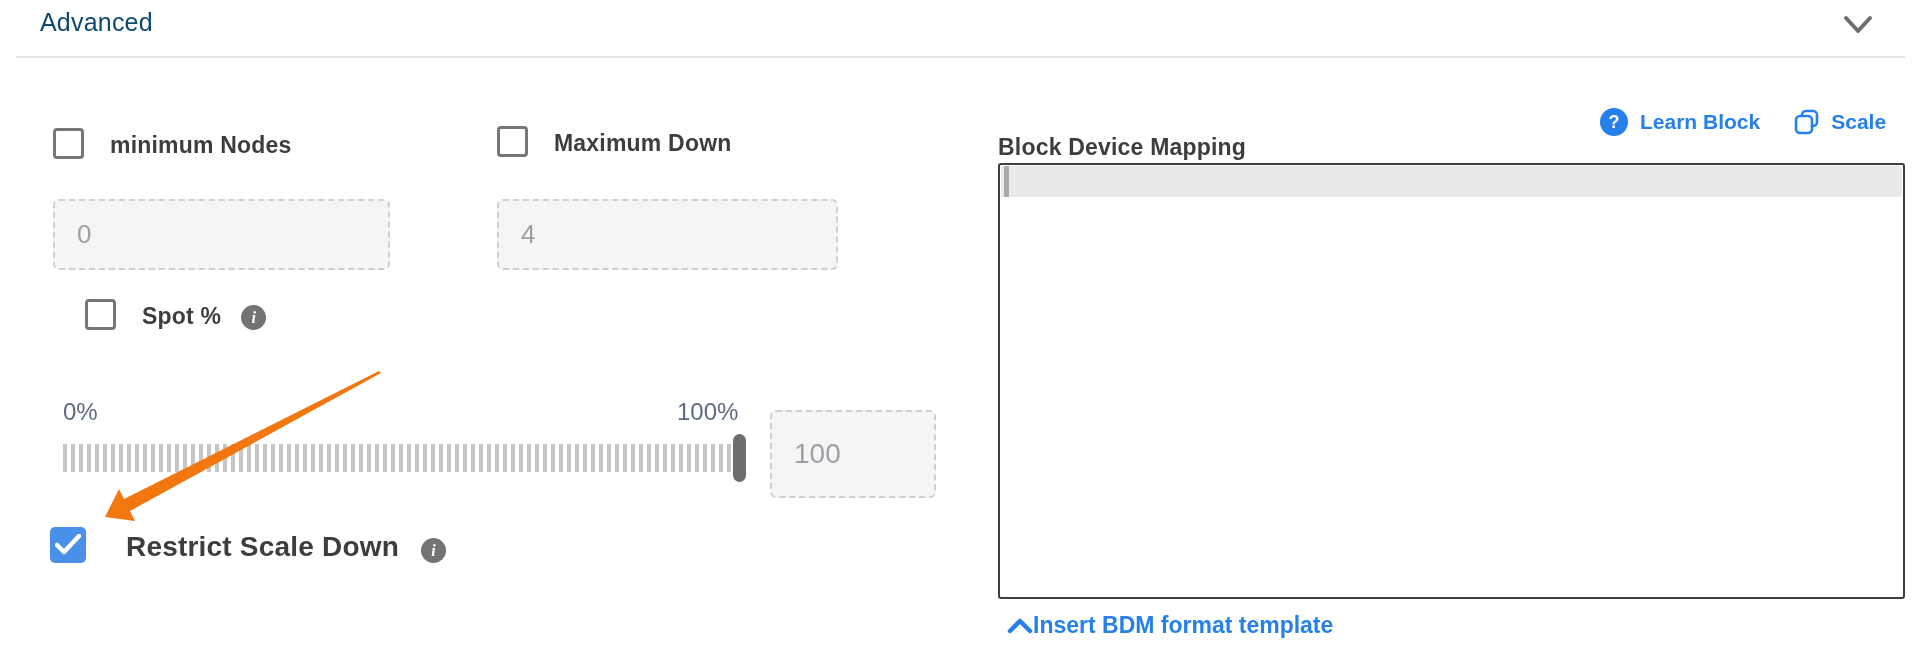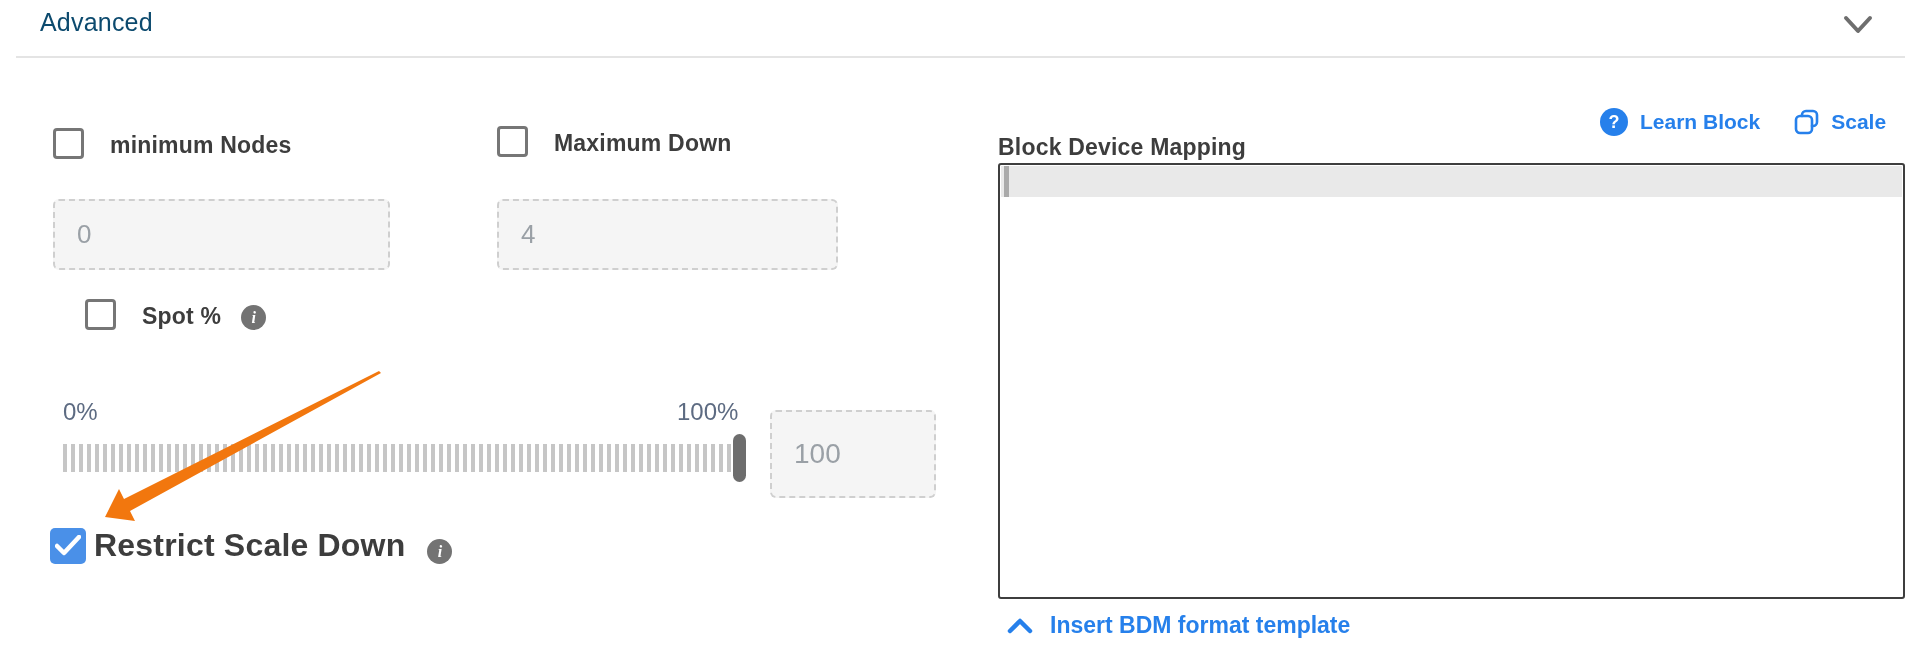--- a/index.html
+++ b/index.html
@@ -44,21 +44,21 @@
   .panel-actions { left:1600px; top:108px; display:flex; align-items:center; gap:34px; }
   .link-btn { display:flex; align-items:center; gap:12px; color:#2680eb; font-size:21px;
     font-weight:600; cursor:pointer; white-space:nowrap; }
   .q-icon { width:28px; height:28px; border-radius:50%; background:#2680eb; color:#fff;
     display:inline-flex; align-items:center; justify-content:center;
     font-size:18px; font-weight:bold; flex:0 0 auto; }
   .editor { left:998px; top:163px; width:907px; height:436px; background:#fff;
     border:2px solid #3e3e3e; border-radius:3px; cursor:text; }
   .editor-activeline { position:absolute; left:1px; top:1px; width:901px; height:31px; background:#e9e9e9; }
   .editor-cursor { position:absolute; left:4px; top:1px; width:5px; height:31px; background:#aaaaaa; }
-  .insert-link { left:1007px; top:612px; display:flex; align-items:center; gap:17px;
+  .insert-link { left:1007px; top:612px; display:flex; align-items:center; 
     color:#2680eb; font-size:23px; font-weight:600; cursor:pointer; }
 
   .arrow-annotation { left:50px; top:360px; width:340px; height:175px; pointer-events:none; }
 </style>
 </head>
 <body>
 
 <div class="abs section-title">Advanced</div>
 <div class="abs collapse-chevron">
   <svg width="32" height="26" viewBox="0 0 32 26">
@@ -90,21 +90,21 @@
 <div class="abs slider-ticks"></div>
 <div class="abs slider-handle"></div>
 <input class="abs dash-input" style="left: 770px; top: 410px; width: 166px; height: 88px; font-size: 28px;" disabled="" placeholder="100">
 
 <div class="abs check-row" style="left:50px; top:527px;">
   <div class="checkbox checked">
     <svg width="26" height="22" viewBox="0 0 26 22">
       <polyline points="2,11 9,18 24,2" fill="none" stroke="#ffffff" stroke-width="4.5" stroke-linecap="round" stroke-linejoin="round"></polyline>
     </svg>
   </div>
-  <span class="check-label" style="margin-left:8px; font-size:32px;">Restrict Scale Down</span>
+  <span class="check-label" style="margin-left:40px; font-size:28px;">Restrict Scale Down</span>
   <span class="info-icon" style="margin-left:22px;">i</span>
 </div>
 
 <svg class="abs arrow-annotation" viewBox="0 0 340 175">
   <polygon points="329,11 74,139 69,129 55,157 85,161 80,151 331,13" fill="#f2770e"></polygon>
 </svg>
 
 <div class="abs panel-title">Block Device Mapping</div>
 
 <div class="abs panel-actions">

